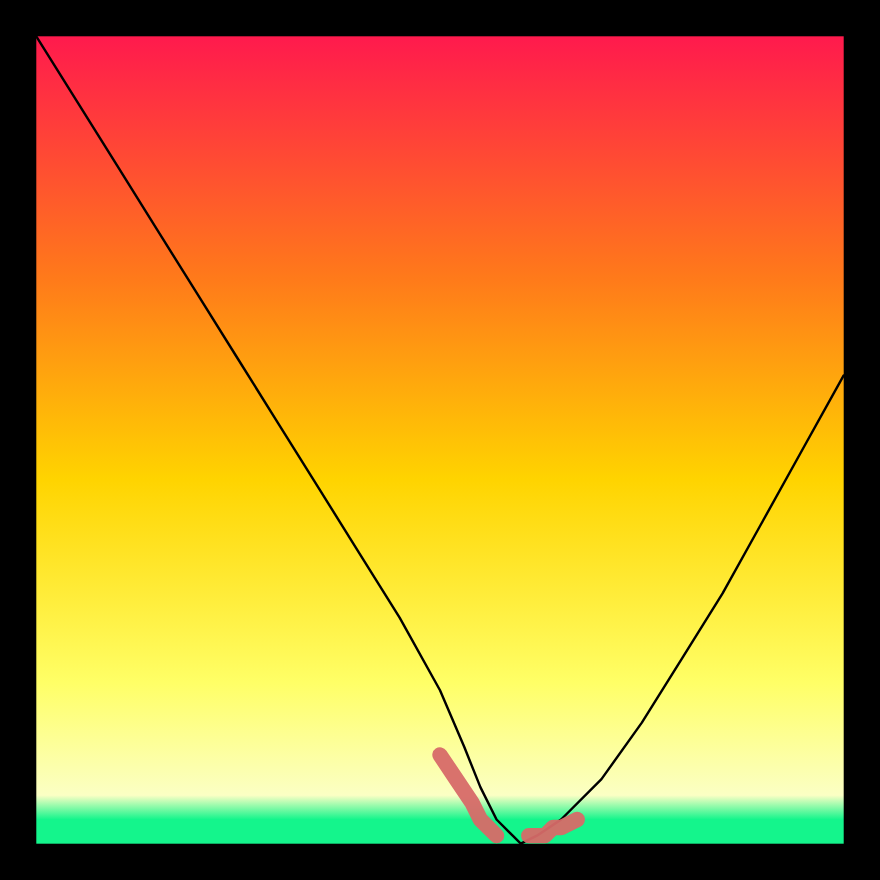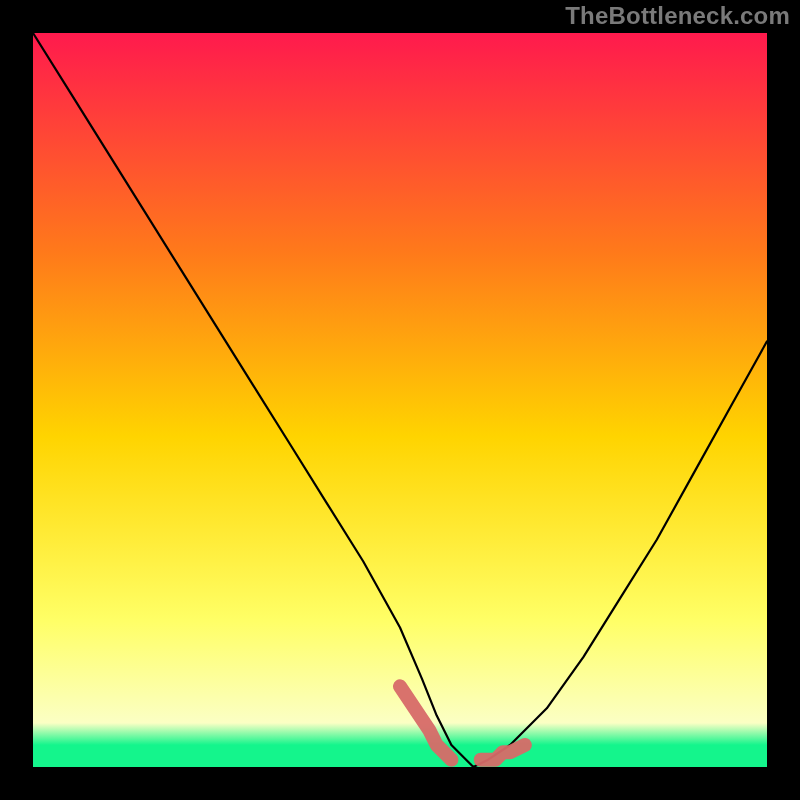--- a/index.html
+++ b/index.html
@@ -45,14 +45,13 @@
           <stop offset="97%" stop-color="#14f58c"></stop>
           <stop offset="100%" stop-color="#14f58c"></stop>
         </linearGradient>
       </defs>
       <rect x="0" y="0" width="800" height="800" fill="#000000"></rect>
       <rect x="33" y="33" width="734" height="734" fill="url(#bg-grad)"></rect>
       <path d="M33.0 33.0 L69.7 91.7 L106.4 150.4 L143.1 209.2 L179.8 267.9 L216.5 326.6 L253.2 385.3 L289.9 444.0 L326.6 502.8 L363.3 561.5 L400.0 627.5 L422.0 678.9 L436.7 715.6 L451.4 745.0 L466.1 759.7 L473.4 767.0 L488.1 759.7 L510.1 745.0 L546.8 708.3 L583.5 656.9 L620.2 598.2 L656.9 539.5 L693.6 473.4 L730.3 407.3 L767.0 341.3" fill="none" stroke="#000000" stroke-width="2.2" stroke-linecap="round" stroke-linejoin="round"></path>
       <path d="M400.0 686.3 L414.7 708.3 L429.4 730.3 L436.7 745.0 L444.0 752.3 L451.4 759.7" fill="none" stroke="#d76a68" stroke-width="14" stroke-linecap="round" stroke-linejoin="round" opacity="0.95"></path>
       <path d="M480.7 759.7 L488.1 759.7 L495.4 759.7 L502.8 752.3 L510.1 752.3 L524.8 745.0" fill="none" stroke="#d76a68" stroke-width="14" stroke-linecap="round" stroke-linejoin="round" opacity="0.95"></path>
     </svg>
-  <div class="watermark">TheBottleneck.com</div>
 </div>
 
 </body></html>

